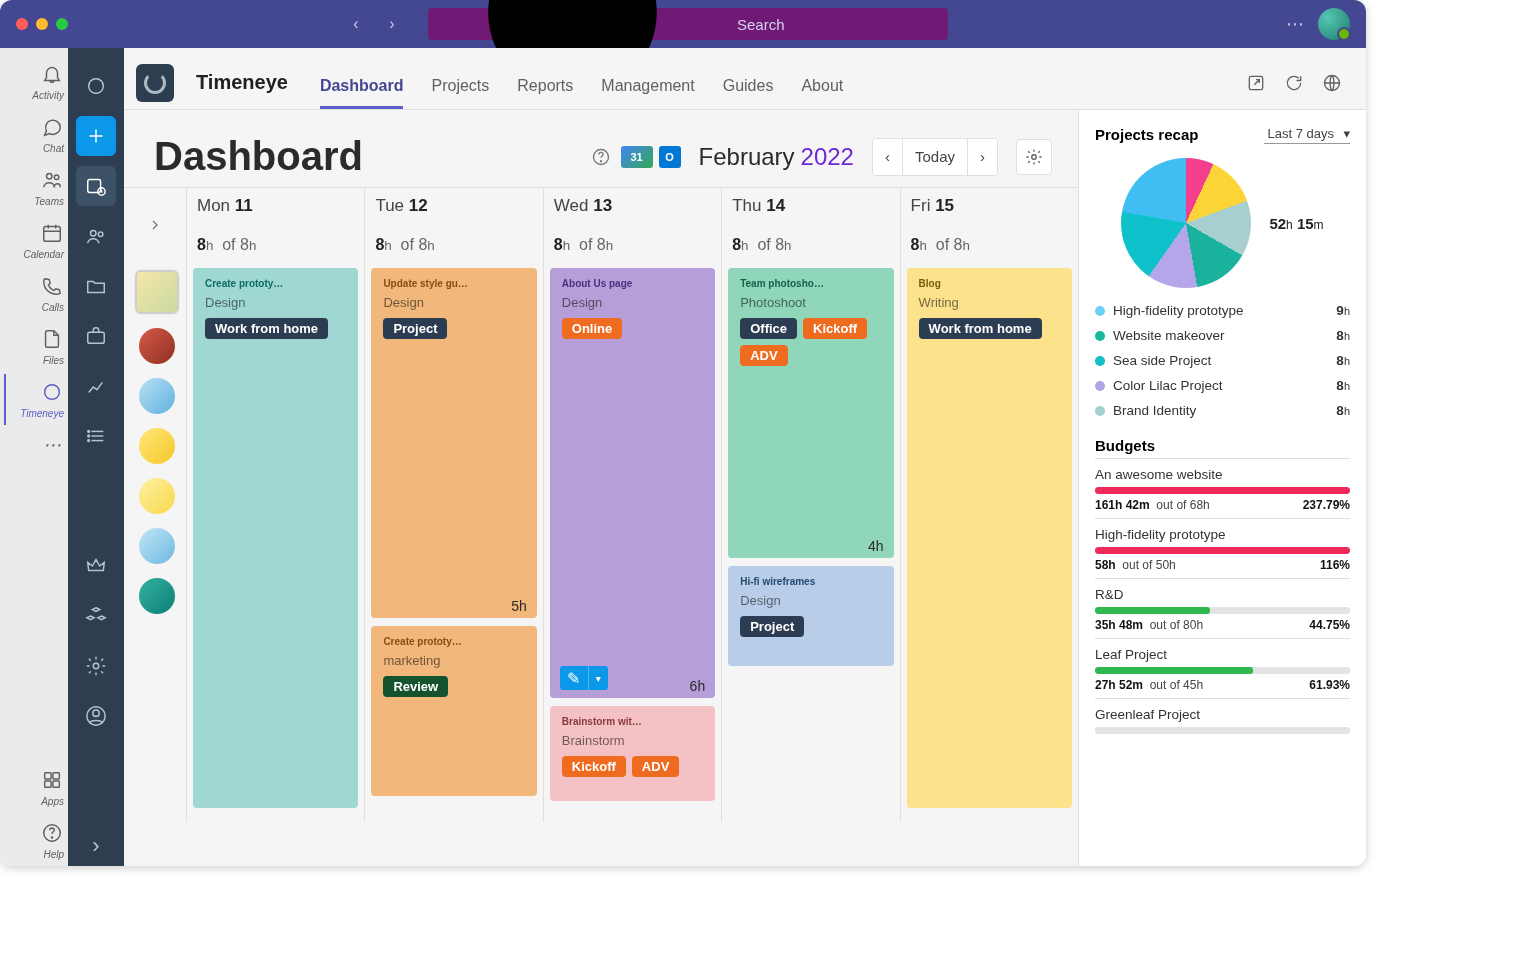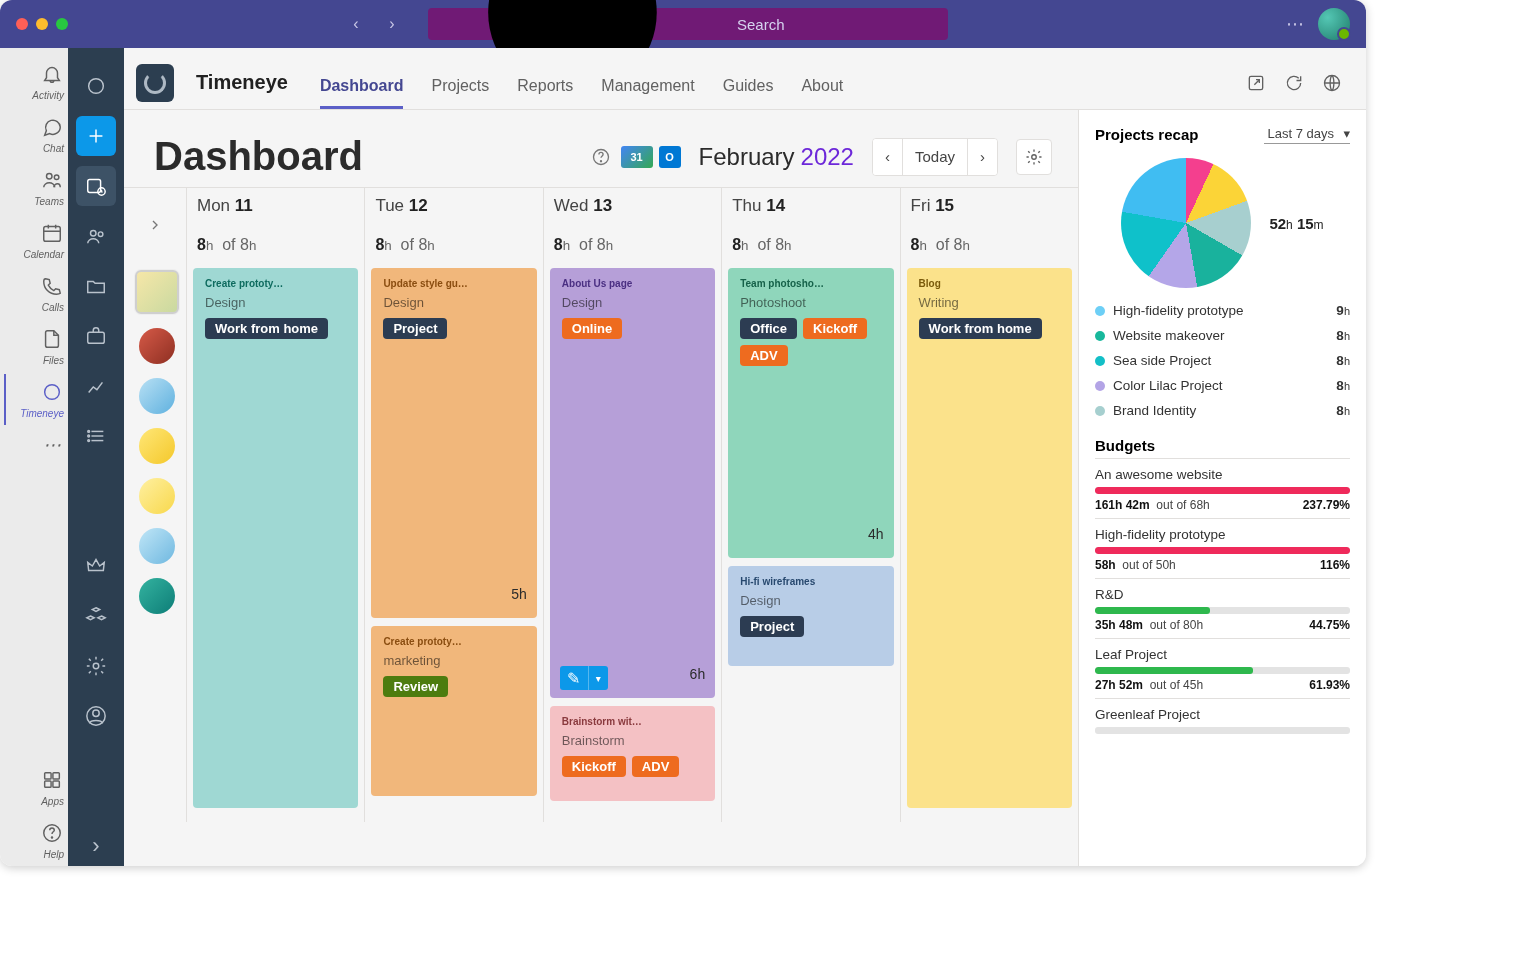--- a/index.html
+++ b/index.html
@@ -79,21 +79,21 @@
   .cal-side .dot { width:36px; height:36px; border-radius:50%; }
   .d1{background:linear-gradient(135deg,#d65a48,#8e2f22);} .d2{background:linear-gradient(135deg,#b8e0f4,#5fb1df);}
   .d3{background:linear-gradient(135deg,#ffe777,#f4c82b);} .d4{background:linear-gradient(135deg,#fff0a1,#f8d84c);}
   .d5{background:linear-gradient(135deg,#c0e6f7,#6fb8e0);} .d6{background:linear-gradient(135deg,#34b3a0,#0d7d77);}
   .cal-col { border-left: 1px solid var(--border); padding: 6px; display:flex; flex-direction:column; gap:8px; min-height: 560px; }
   .card { border-radius: 4px; padding: 10px 12px; display:flex; flex-direction:column; gap:6px; position:relative; }
   .card h4 { font-size: 10px; font-weight: 700; white-space: nowrap; overflow:hidden; text-overflow:ellipsis; }
   .card .sub { font-size: 13px; color: rgba(0,0,0,.55); }
   .card .tags { display:flex; flex-wrap:wrap; gap:6px; margin-top:2px; }
   .tag { border-radius: 4px; padding: 3px 10px; font-size: 13px; font-weight: 600; color:#fff; white-space:nowrap; }
-  .card .dur { position:absolute; right:10px; bottom:16px; font-size:14px; color:#2b2b2b;text-align:center; }
+  .card .dur { position:absolute; right:10px; bottom:4px; font-size:14px; color:#2b2b2b;text-align:center; }
   .card .editbtn { position:absolute; bottom:8px; left:10px; display:flex; }
   .editbtn span { background:#0c98e9; color:#fff; height:24px; display:flex; align-items:center; justify-content:center; }
   .editbtn span:first-child { width:28px; border-radius:3px 0 0 3px; }
   .editbtn span:last-child { width:20px; border-radius:0 3px 3px 0; border-left:1px solid rgba(255,255,255,.3); font-size:10px;}
   
   .recap { width: 288px; background:#fff; border-left:1px solid var(--border); padding: 14px 16px; overflow:auto; }
   .recap-hdr { display:flex; align-items:center; justify-content:space-between; margin-bottom:4px;}
   .recap-hdr h3 { font-size:15px; font-weight:700; }
   .recap-hdr .range { font-size:13px; color:#444; border-bottom:1px solid #999; padding:2px 16px 2px 4px; cursor:pointer; position:relative;}
   .recap-hdr .range::after { content:"▾"; position:absolute; right:0; }
@@ -427,21 +427,21 @@
                  <div class="sub">Design</div>
                  <div class="tags">
                     <span class="tag" style="background:#2c3c52">Project</span>
                   </div>
                   <div class="dur">5h</div>
                 </div>
                 <div class="card" style="background: rgb(241, 183, 123); height: 170px;">
                   <h4 style="color:#8a4d10">Create prototy…</h4>
                  <div class="sub">marketing</div>
                  <div class="tags">
-                    <span class="tag" style="background:#4d7c0f">Review</span>
+                    <span class="tag" style="background:#14532d">Review</span>
                   </div>
                 </div>
               </div><div class="cal-col">
                 <div class="card" style="background: rgb(182, 159, 216); height: 430px;">
                   <h4 style="color:#4a2f82">About Us page</h4>
                  <div class="sub">Design</div>
                  <div class="tags">
                     <span class="tag" style="background:#ee6b1f">Online</span>
                   </div>
                   <div class="dur">6h</div>

